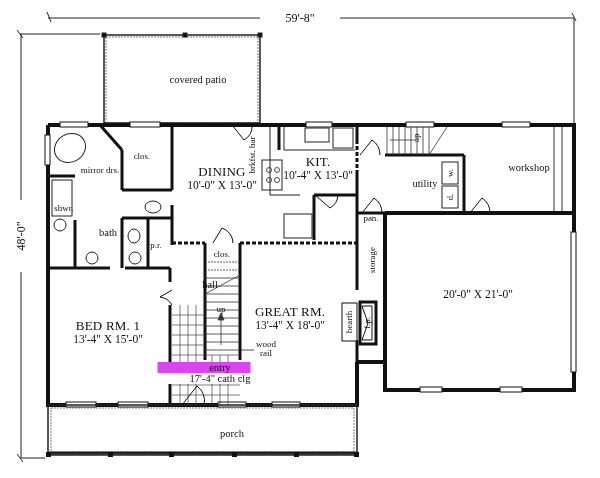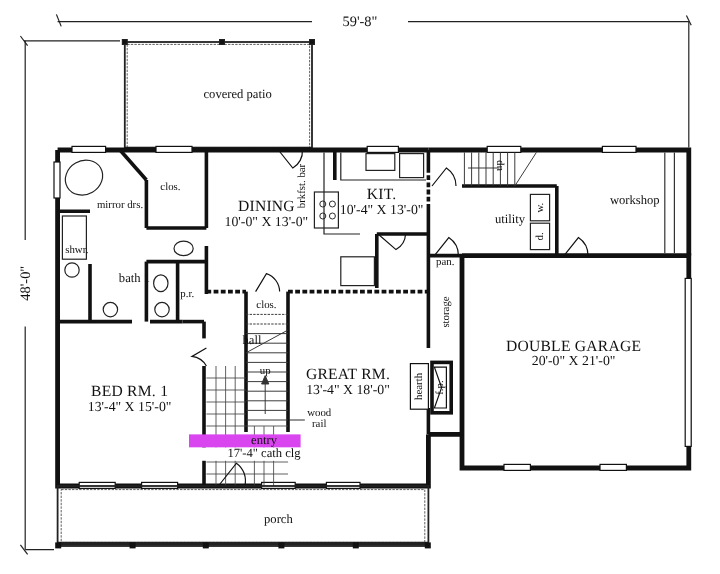--- a/index.html
+++ b/index.html
@@ -246,21 +246,20 @@
 
 <div class="lblbox" style="left:318px;top:168px;">
   <div class="room-name">KIT.</div>
   <div class="room-dim">10'-4" X 13'-0"</div>
 </div>
 
 <div class="lbl small" style="left:409px;top:184px;text-align:right;">utility</div>
 <div class="lbl small" style="left:513px;top:168px;">workshop</div>
 
 <div class="lblbox" style="left:478px;top:294px;">
-  <div class="room-name">DOUBLE GARAGE</div>
   <div class="room-dim">20'-0" X 21'-0"</div>
 </div>
 
 <div class="lblbox" style="left:290px;top:318px;">
   <div class="room-name">GREAT RM.</div>
   <div class="room-dim">13'-4" X 18'-0"</div>
 </div>
 
 <div class="lblbox" style="left:108px;top:332px;">
   <div class="room-name">BED RM. 1</div>

